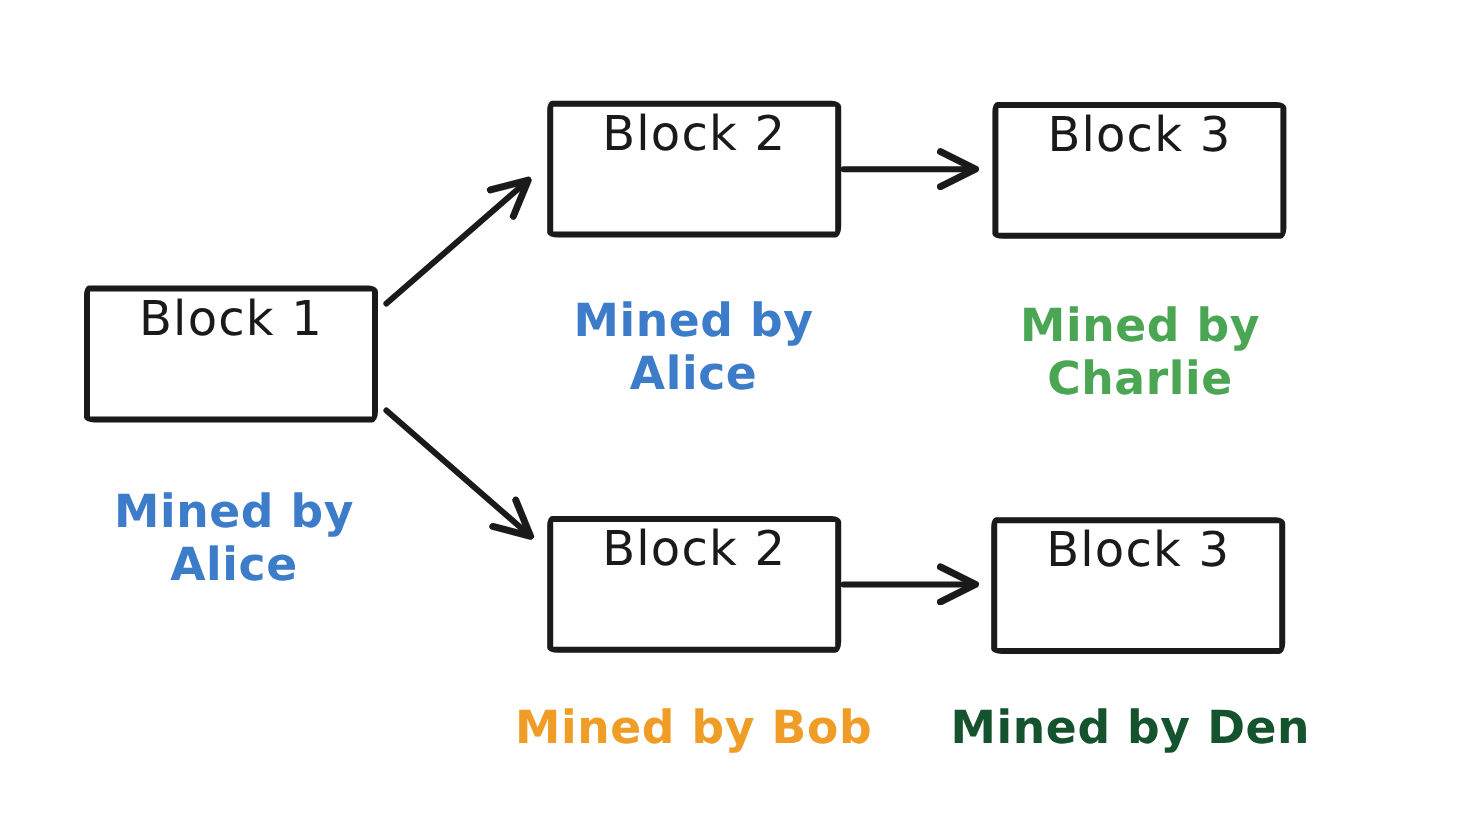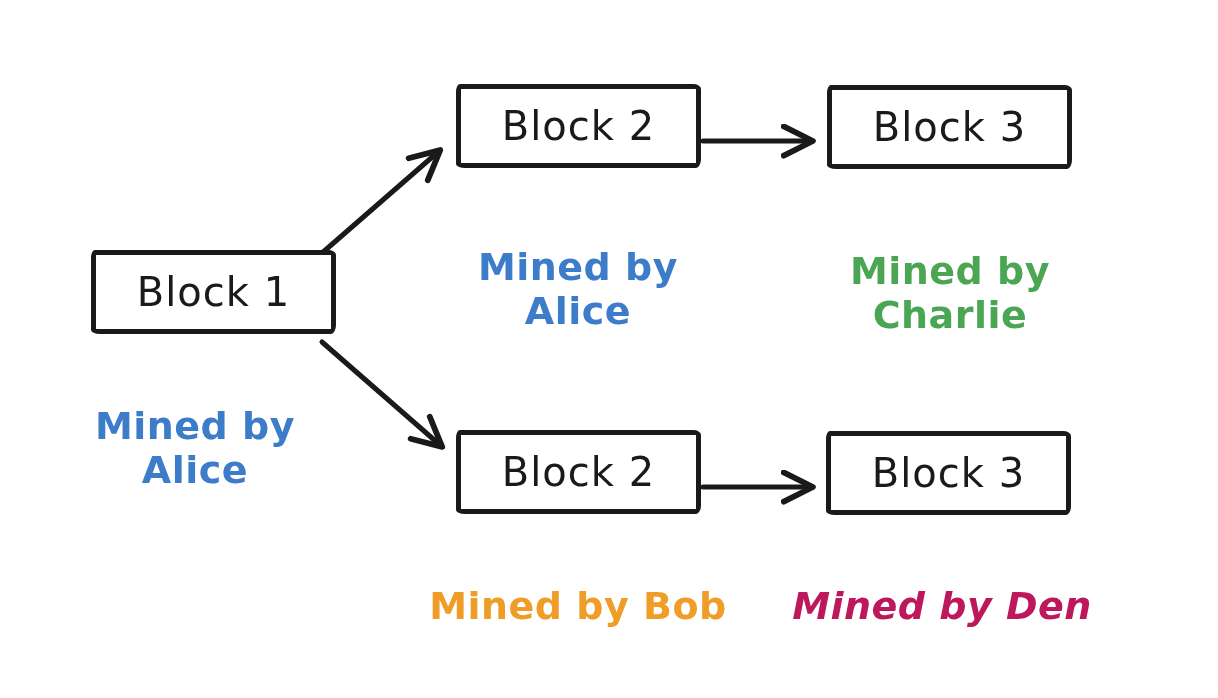--- a/index.html
+++ b/index.html
@@ -20,41 +20,40 @@
     left: 0;
     top: 0;
     width: 1218px;
     height: 698px;
     pointer-events: none;
   }
   .block {
     position: absolute;
     box-sizing: border-box;
     width: 245px;
-    height: 84px;
+    height: 114px;
     border: 5px solid #1a1a1a;
     border-radius: 4px 8px 5px 9px / 8px 5px 9px 4px;
     background: #ffffff;
     display: flex;
-    align-items: center;
     justify-content: center;
     font-size: 40px;
     font-weight: 500;
     letter-spacing: 1px;
     color: #1a1a1a;
   }
   .miner-label {
     position: absolute;
     width: 320px;
     text-align: center;
     font-size: 38px;
     font-weight: bold;
     letter-spacing: 0.5px;
   }
-  #block1        { left: 91px;  top: 238px; margin-top: 12px; }
+  #block1        { left: 70px;  top: 238px; }
   #top-block2    { left: 456px; top: 84px;  }
   #top-block3    { left: 827px; top: 85px;  }
   #bottom-block2 { left: 456px; top: 430px; }
   #bottom-block3 { left: 826px; top: 431px; }
 
   #block1-miner        { left: 35px;  top: 404px; }
   #top-block2-miner    { left: 418px; top: 245px; }
   #top-block3-miner    { left: 790px; top: 249px; }
   #bottom-block2-miner { left: 418px; top: 584px; }
   #bottom-block3-miner { left: 782px; top: 584px; }
@@ -97,15 +96,15 @@
   </div>
 
   <div class="miner-label" id="block1-miner" style="color: rgb(61, 124, 201);">Mined by Alice</div>
 
   <div class="miner-label" id="top-block2-miner" style="color: rgb(61, 124, 201);">Mined by Alice</div>
 
   <div class="miner-label" id="top-block3-miner" style="color: rgb(75, 166, 83);">Mined by Charlie</div>
 
   <div class="miner-label" id="bottom-block2-miner" style="color: rgb(239, 157, 39);">Mined by Bob</div>
 
-  <div class="miner-label" id="bottom-block3-miner" style="color: #be185d; font-style: italic;">Mined by Den</div>
+  <div class="miner-label" id="bottom-block3-miner" style="color: #14532d;">Mined by Den</div>
 
 </div>
 
 </body></html>

